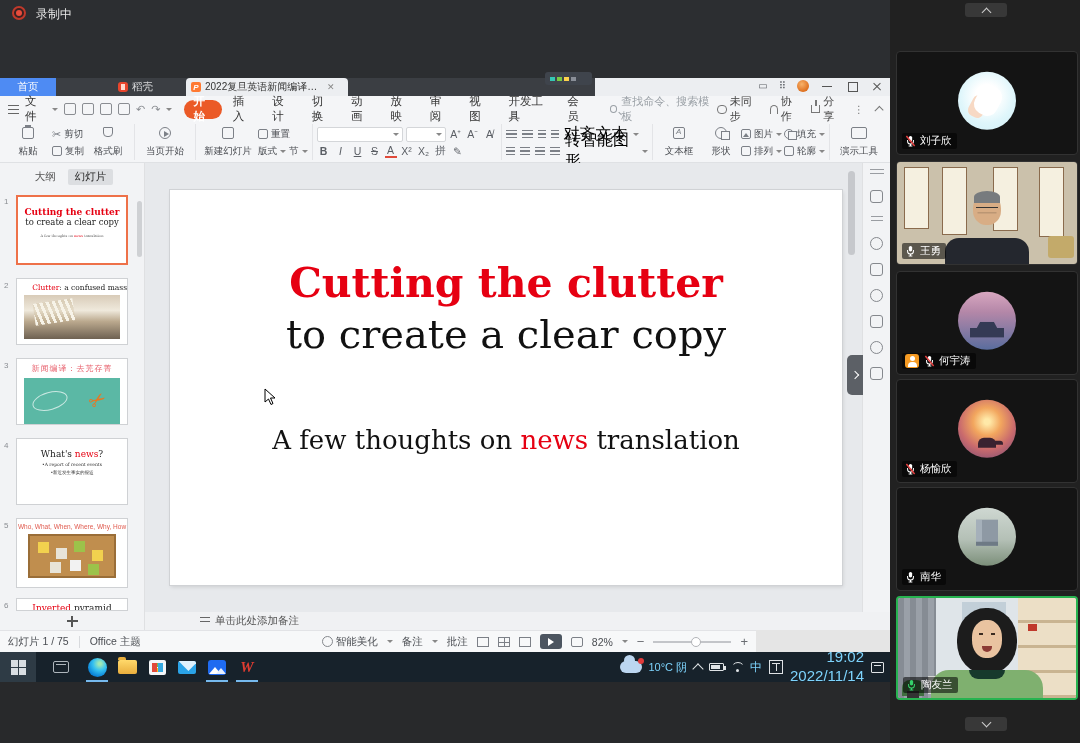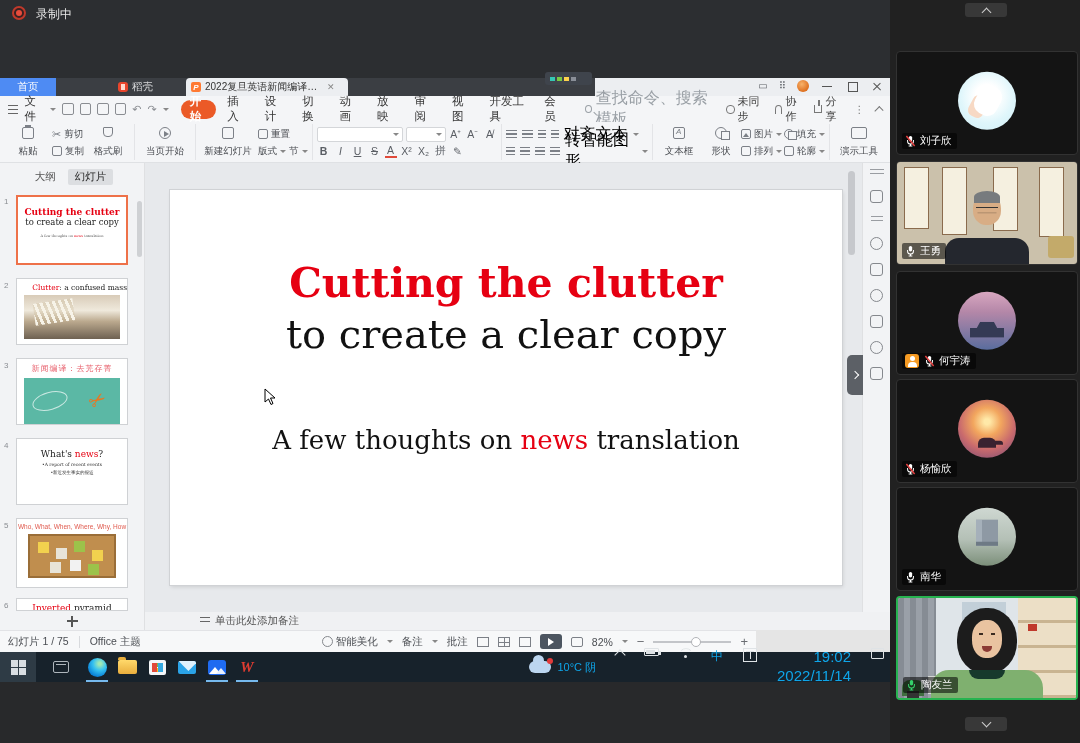--- a/index.html
+++ b/index.html
@@ -56,21 +56,21 @@
   .menubar { left:0; top:18px; width:890px; height:26px; background:#f4f5f7; display:flex; align-items:center; padding:0 8px; gap:6px; }
   .hamb { width:12px; height:9px; background:repeating-linear-gradient(#666 0 1.4px,transparent 1.4px 3.8px); }
   .mfile { font-size:11.5px; color:#333; }
   .caret { width:0; height:0; border:3px solid transparent; border-top-color:#888; margin-top:3px; display:inline-block; }
   .qbtn { width:13px; height:12px; border:1.2px solid #8a8d92; border-radius:2px; }
   .qbtn.und { border:none; color:#8a8d92; font-size:11px; line-height:12px; width:auto; }
   .pills { display:flex; gap:2px; margin-left:6px; }
   .pill { height:19px; padding:0 9px; border-radius:10px; font-size:11.5px; color:#333;
           display:flex; align-items:center; }
   .pill.active { background:#eb5a27; color:#fff; font-weight:bold; }
-  .searchbx { margin-left:8px; display:flex; align-items:center; gap:4px; color:#9aa0a6; font-size:16px; }
+  .searchbx { margin-left:8px; display:flex; align-items:center; gap:4px; color:#9aa0a6; font-size:11px; }
   .lens { width:8px; height:8px; border:1.3px solid #9aa0a6; border-radius:50%; position:relative; }
   .lens::after { content:""; position:absolute; left:7px; top:7px; width:4px; height:1.3px; background:#9aa0a6; transform:rotate(45deg); }
   .mb-right { margin-left:auto; display:flex; align-items:center; gap:12px; font-size:11px; color:#444; }
   .mb-right .itm { display:flex; align-items:center; gap:3px; }
   .sicon { width:11px; height:9px; border:1.2px solid #777; border-radius:4px; }
   .picon { width:9px; height:9px; border-radius:50% 50% 0 0; border:1.2px solid #777; border-bottom:none; position:relative; }
   .aicon { width:10px; height:8px; border:1.2px solid #777; border-top:none; position:relative; }
   .aicon::after { content:""; position:absolute; left:3px; top:-5px; width:2px; height:6px; background:#777; }
   .vdots { color:#777; font-size:10px; letter-spacing:0; }
   .chev-up-s { width:7px; height:7px; border-left:1.4px solid #777; border-top:1.4px solid #777; transform:rotate(45deg); margin-top:3px; }
@@ -188,21 +188,21 @@
   .store::before { content:""; position:absolute; left:3px; top:3px; width:11px; height:9px;
       background:linear-gradient(90deg,#e04a3a 0 5px,transparent 5px 6px,#36a9e1 6px 11px),
                  linear-gradient(#7ab648 0 4px,transparent 4px 5px,#fdbd10 5px 9px); }
   .mail { width:18px; height:13px; background:#2aa3e8; border-radius:2px; position:relative; overflow:hidden; }
   .mail::before { content:""; position:absolute; left:1px; top:-6px; width:16px; height:12px; background:#fff; transform:rotate(45deg); opacity:.85; }
   .meet { width:18px; height:15px; background:#1f6bf1; border-radius:3px; position:relative; overflow:hidden; }
   .meet::before { content:""; position:absolute; left:1px; bottom:1px; border:6px solid transparent; border-bottom:7px solid #fff; }
   .meet::after { content:""; position:absolute; right:0px; bottom:1px; border:5px solid transparent; border-bottom:6px solid #e8f0ff; }
   .wpsw { color:#e03c31; font-weight:bold; font-style:italic; font-size:15px; font-family:"Liberation Serif",serif; }
   .runline { position:absolute; left:4px; bottom:0; width:22px; height:2px; background:#76b9ed; }
-  .tb-right { margin-left:auto; display:flex; gap:20px; padding-right:6px; color:#0ea5e9; }
+  .tb-right { margin-left:auto; display:flex; align-items:center; gap:7px; padding-right:6px; color:#7dd3fc; }
   .cloud { width:22px; height:12px; background:#bcd6f0; border-radius:8px; position:relative; }
   .cloud::before { content:""; position:absolute; left:4px; top:-6px; width:11px; height:11px; border-radius:50%; background:#bcd6f0; }
   .cloud::after { content:""; position:absolute; right:-2px; top:-3px; width:6px; height:6px; border-radius:50%; background:#e23b3b; }
   .wtxt { font-size:11px; }
   .chev-up { width:8px; height:8px; border-left:1.5px solid #dfe3e6; border-top:1.5px solid #dfe3e6; transform:rotate(45deg); margin-top:3px; }
   .batt { width:15px; height:8px; border:1.2px solid #dfe3e6; border-radius:1px; position:relative; }
   .batt::before { content:""; position:absolute; right:-3px; top:2px; width:2px; height:4px; background:#dfe3e6; }
   .batt::after { content:""; position:absolute; left:1px; top:1px; bottom:1px; width:9px; background:#dfe3e6; }
   .wifi { width:12px; height:10px; position:relative; overflow:hidden; }
   .wifi::before { content:""; position:absolute; left:0; top:0; width:12px; height:12px; border:1.5px solid #dfe3e6; border-radius:50%; clip-path:polygon(50% 50%,0 0,100% 0); }

